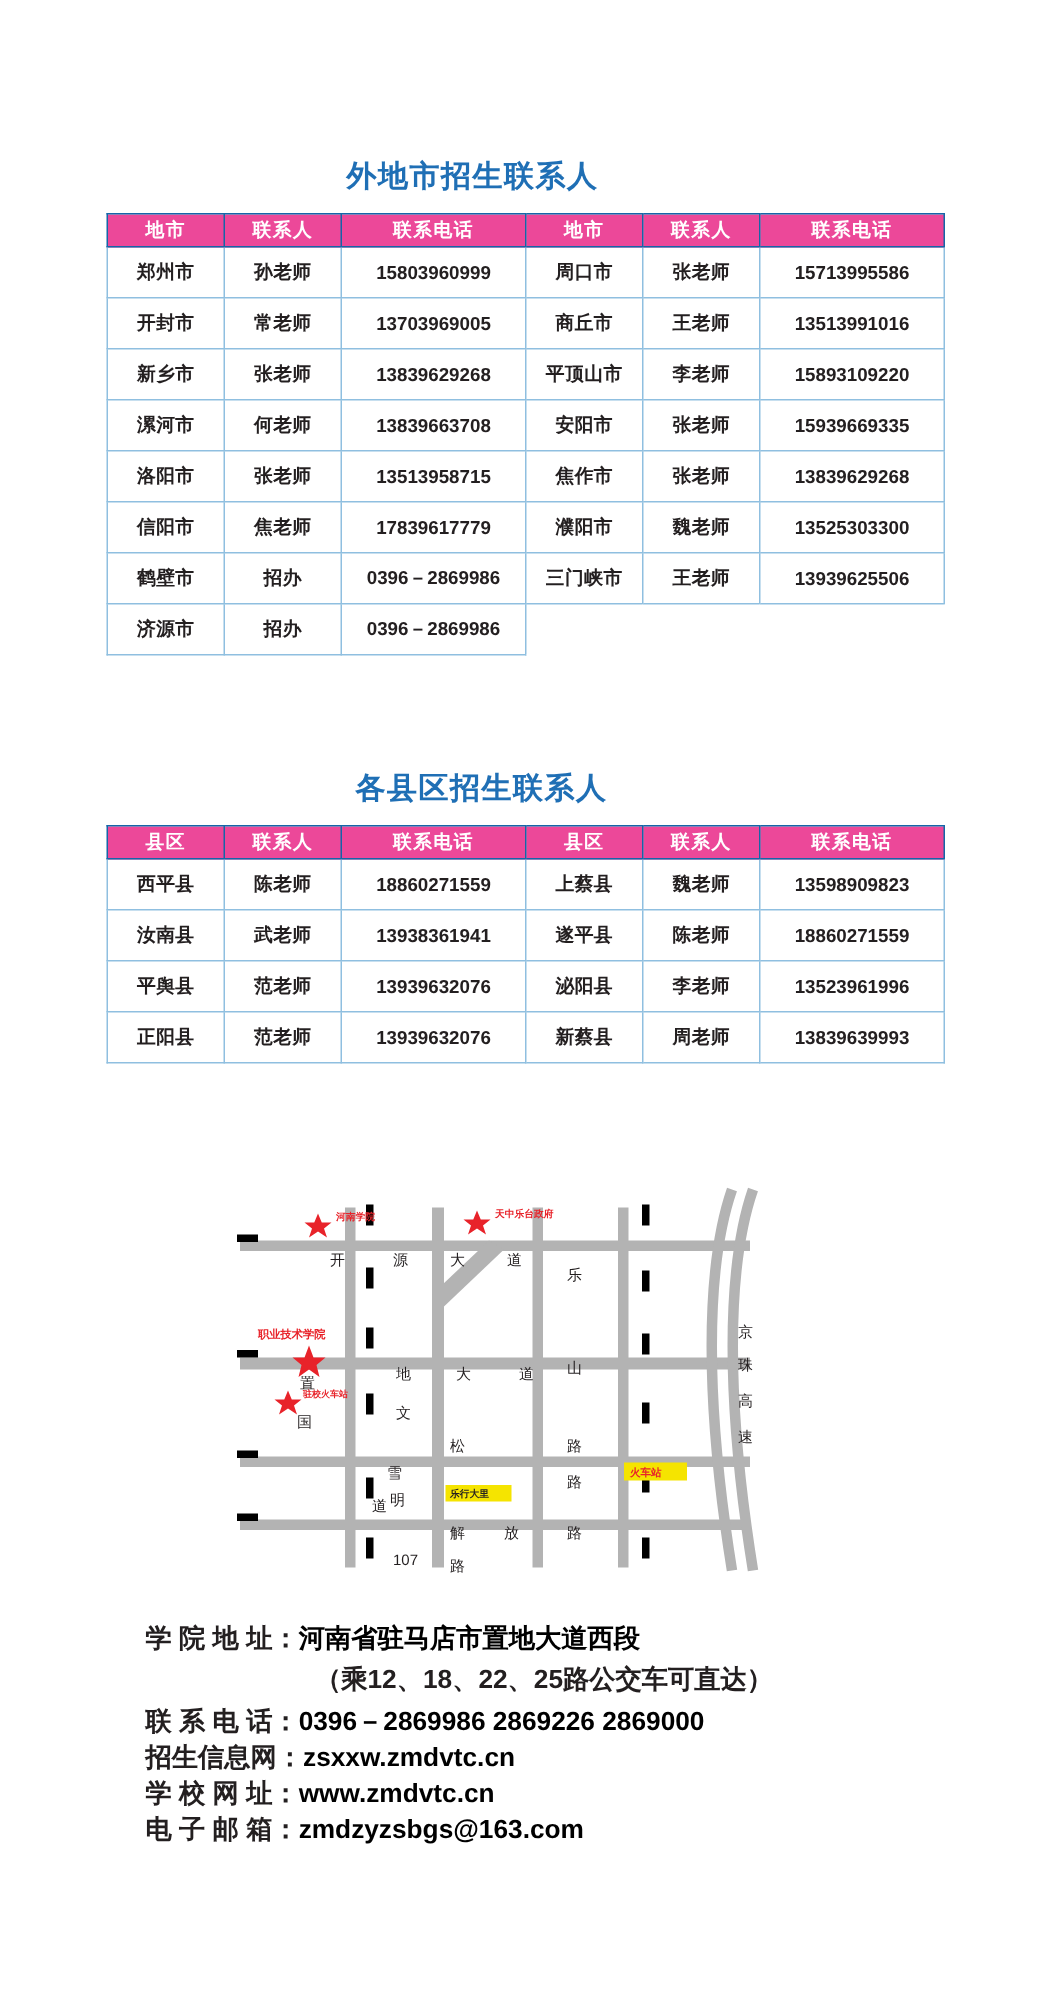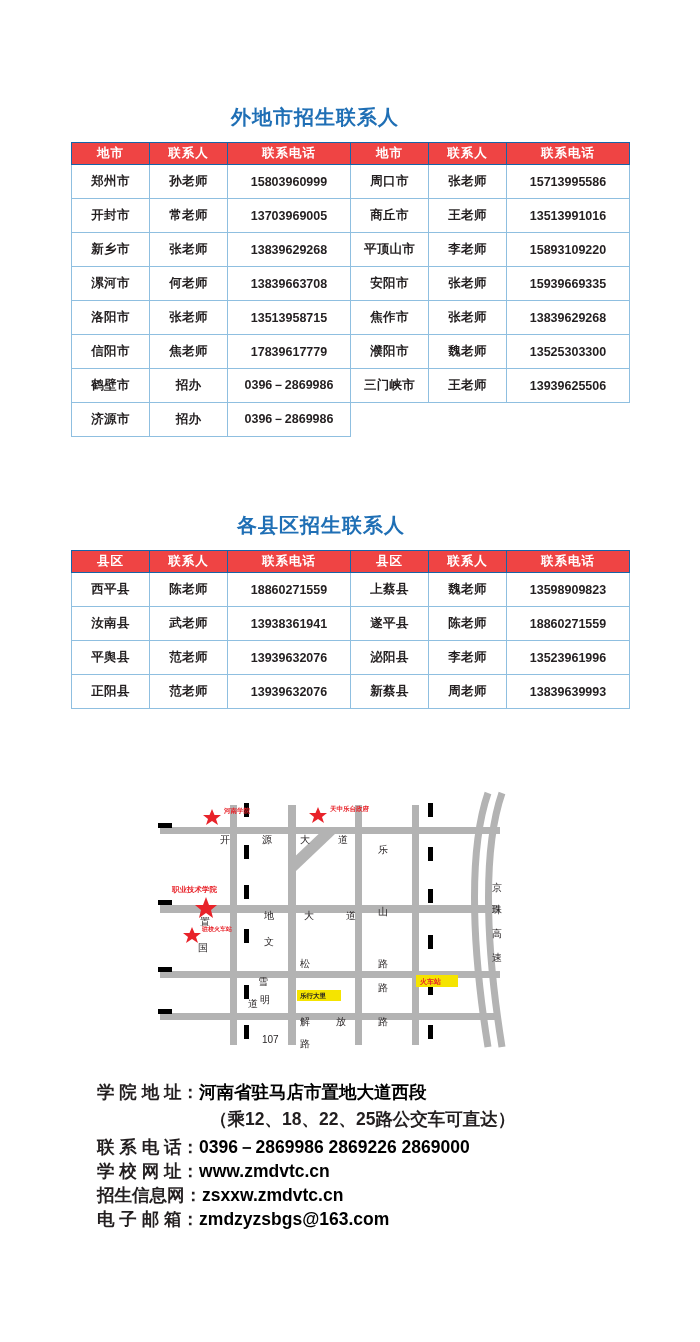--- a/index.html
+++ b/index.html
@@ -25,21 +25,21 @@
   #title-1 { position: absolute; left: 0; top: 104px; width: 630px; }
   #title-2 { position: absolute; left: 0; top: 512px; width: 642px; }
 
   
   table {
     border-collapse: collapse;
     table-layout: fixed;
     font-size: 12.5px;
   }
   table.contact-table th {
-    background: #ef4444;
+    background: #ec4899;
     color: #ffffff;
     font-weight: bold;
     font-size: 12.5px;
     height: 22px;
     border: 1px solid #1565a8;
     text-align: center;
     letter-spacing: 1px;
   }
   table.contact-table td {
     height: 34px;
@@ -348,24 +348,24 @@
   <div class="info-row">
     <span class="info-label">学 院 地 址：</span>
     <span class="info-value">河南省驻马店市置地大道西段</span>
   </div>
   <div class="sub-line">（乘12、18、22、25路公交车可直达）</div>
   <div class="info-row">
     <span class="info-label">联 系 电 话：</span>
     <span class="info-value">0396－2869986  2869226  2869000</span>
   </div>
   <div class="info-row">
+    <span class="info-label">招生信息网：</span>
+    <span class="info-value">zsxxw.zmdvtc.cn</span>
+  </div>
+  <div class="info-row">
     <span class="info-label">学 校 网 址：</span>
     <span class="info-value">www.zmdvtc.cn</span>
   </div>
   <div class="info-row">
-    <span class="info-label">招生信息网：</span>
-    <span class="info-value">zsxxw.zmdvtc.cn</span>
-  </div>
-  <div class="info-row">
     <span class="info-label">电 子 邮 箱：</span>
     <span class="info-value">zmdzyzsbgs@163.com</span>
   </div>
 </div>
 
 </body></html>

